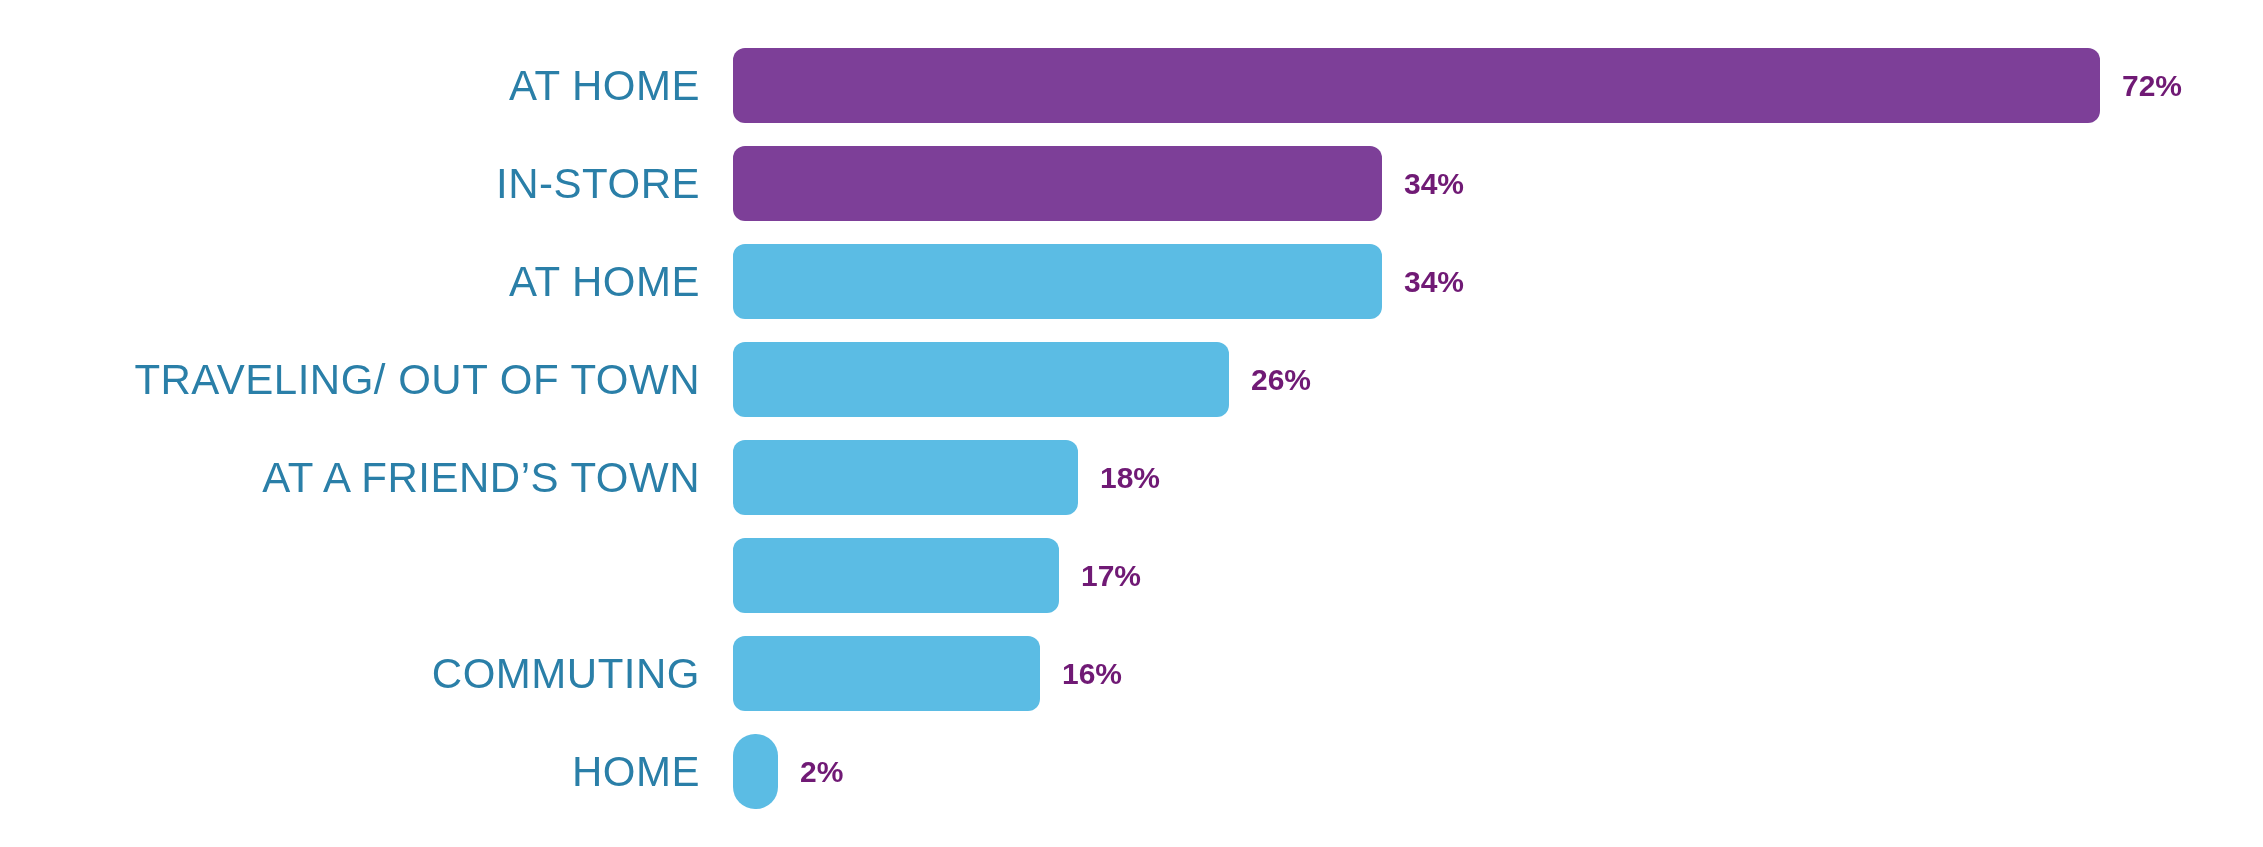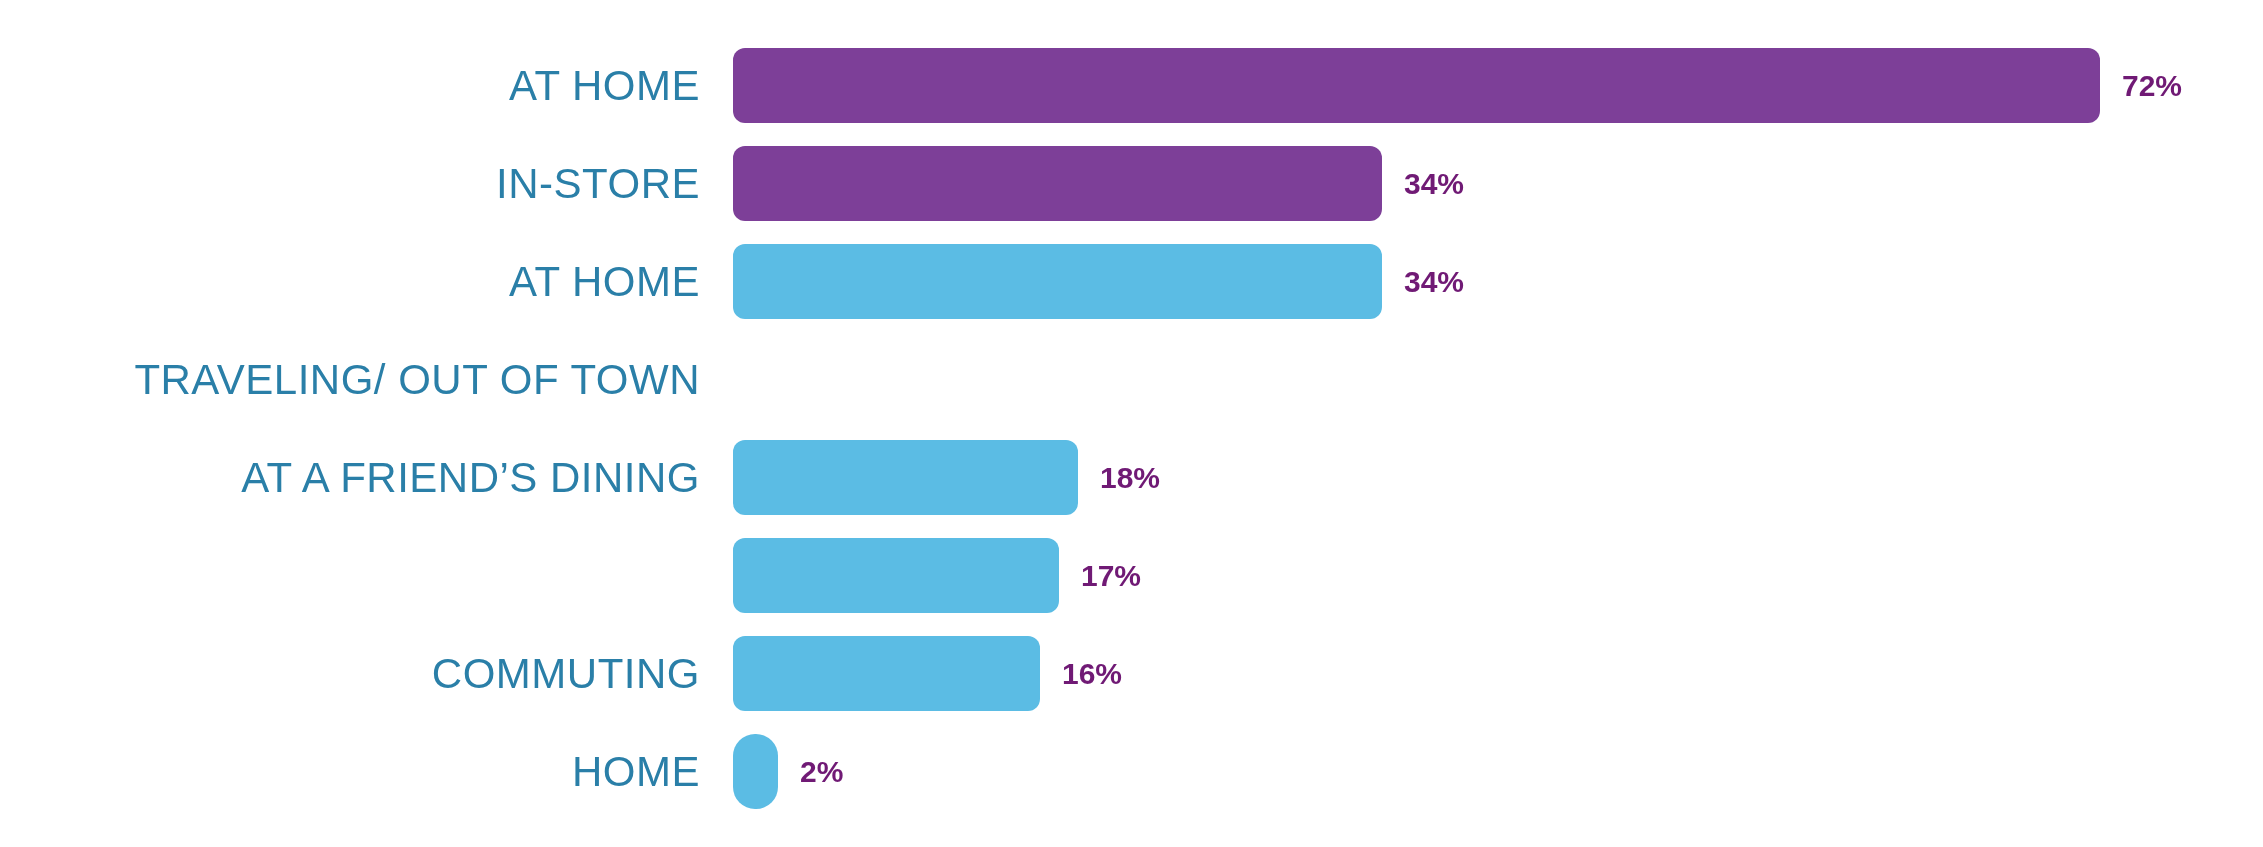--- a/index.html
+++ b/index.html
@@ -90,24 +90,28 @@
   <div class="row" style="top: 244px;">
     <span class="cat-label">AT HOME</span>
     <span class="bar-track">
       <span class="bar" style="width: 649px; background: rgb(91, 188, 228);"></span>
       <span class="val-label">34%</span>
     </span>
   </div>
 
   <div class="row" style="top: 342px; text-decoration: underline;">
     <span class="cat-label">TRAVELING/ OUT OF TOWN</span>
+    <span class="bar-track">
+      <span class="bar" style="width: 496px; background: rgb(91, 188, 228);"></span>
+      <span class="val-label">26%</span>
+    </span>
   </div>
 
   <div class="row" style="top: 440px;">
-    <span class="cat-label">AT A FRIEND’S DINING</span>
+    <span class="cat-label">AT A FRIEND’S TOWN</span>
     <span class="bar-track">
       <span class="bar" style="width: 345px; background: rgb(91, 188, 228);"></span>
       <span class="val-label">18%</span>
     </span>
   </div>
 
   <div class="row" style="top: 538px;">
     <span class="bar-track">
       <span class="bar" style="width: 326px; background: rgb(91, 188, 228);"></span>
       <span class="val-label">17%</span>

